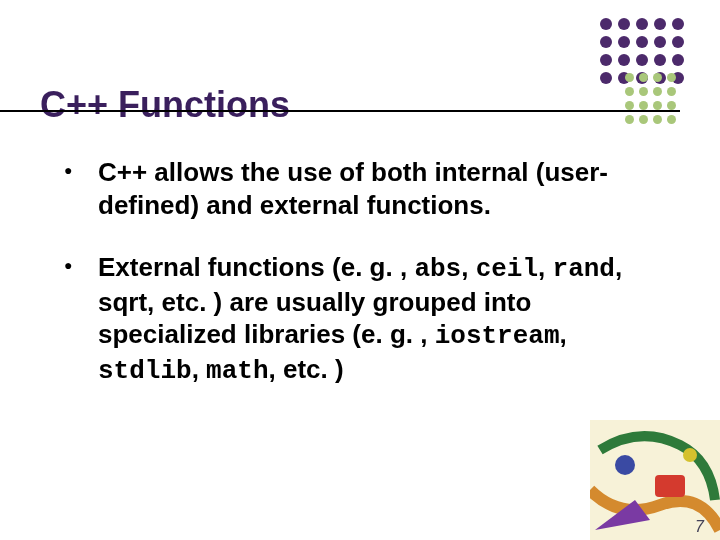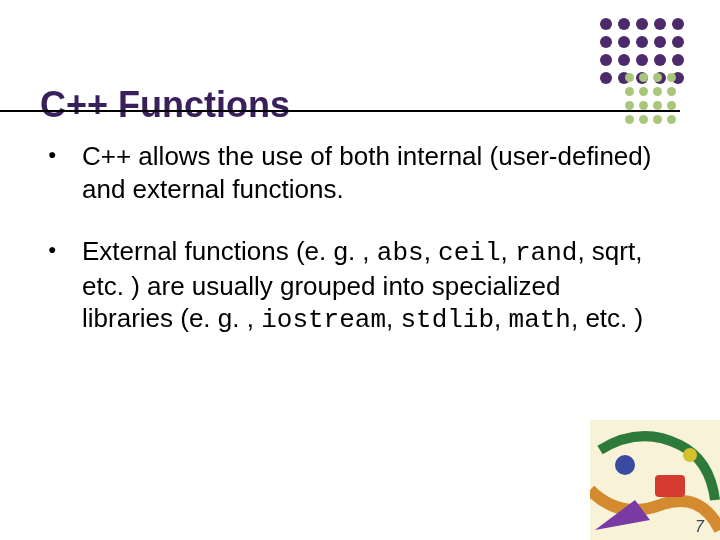--- a/index.html
+++ b/index.html
@@ -37,21 +37,22 @@
   }
   .body {
     position: absolute;
     left: 48px;
     top: 140px;
     width: 610px;
   }
   ul.bullets {
     list-style: none;
     padding: 0;
-    margin: 0;
+    margin: 16px;
+    font-weight: bold;
   }
   ul.bullets > li {
     position: relative;
     padding-left: 34px;
     font-size: 26px;
     line-height: 1.25;
     color: #000;
     margin-bottom: 30px;
   }
   ul.bullets > li::before {

